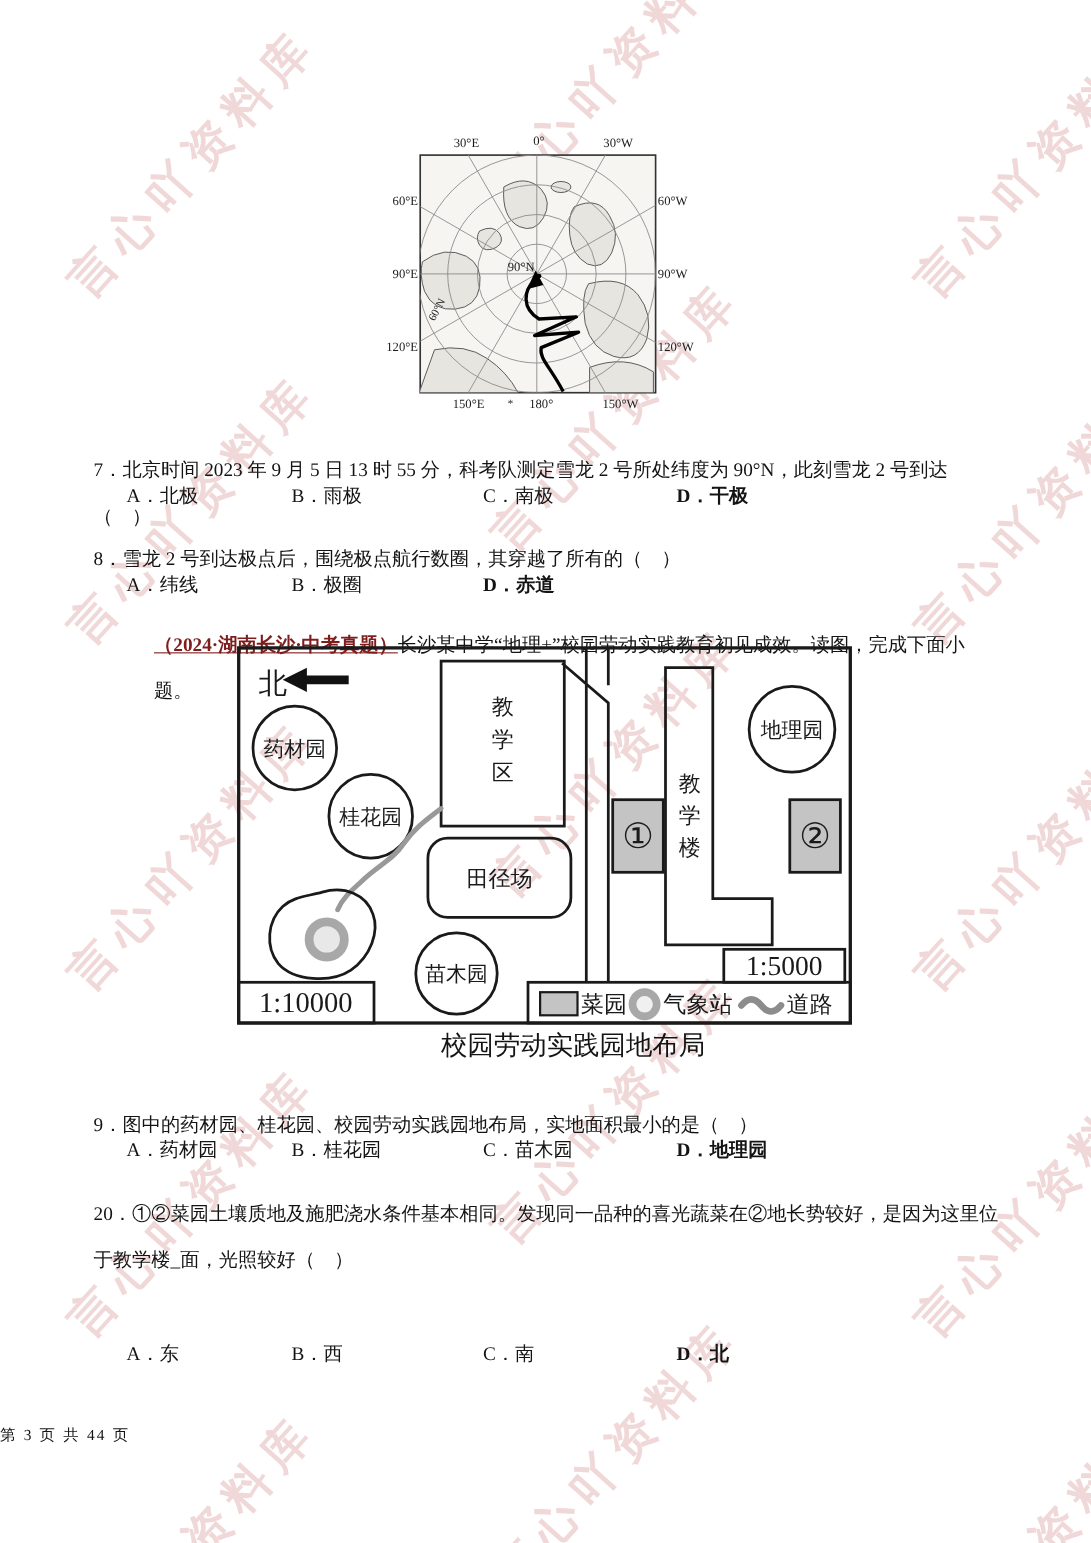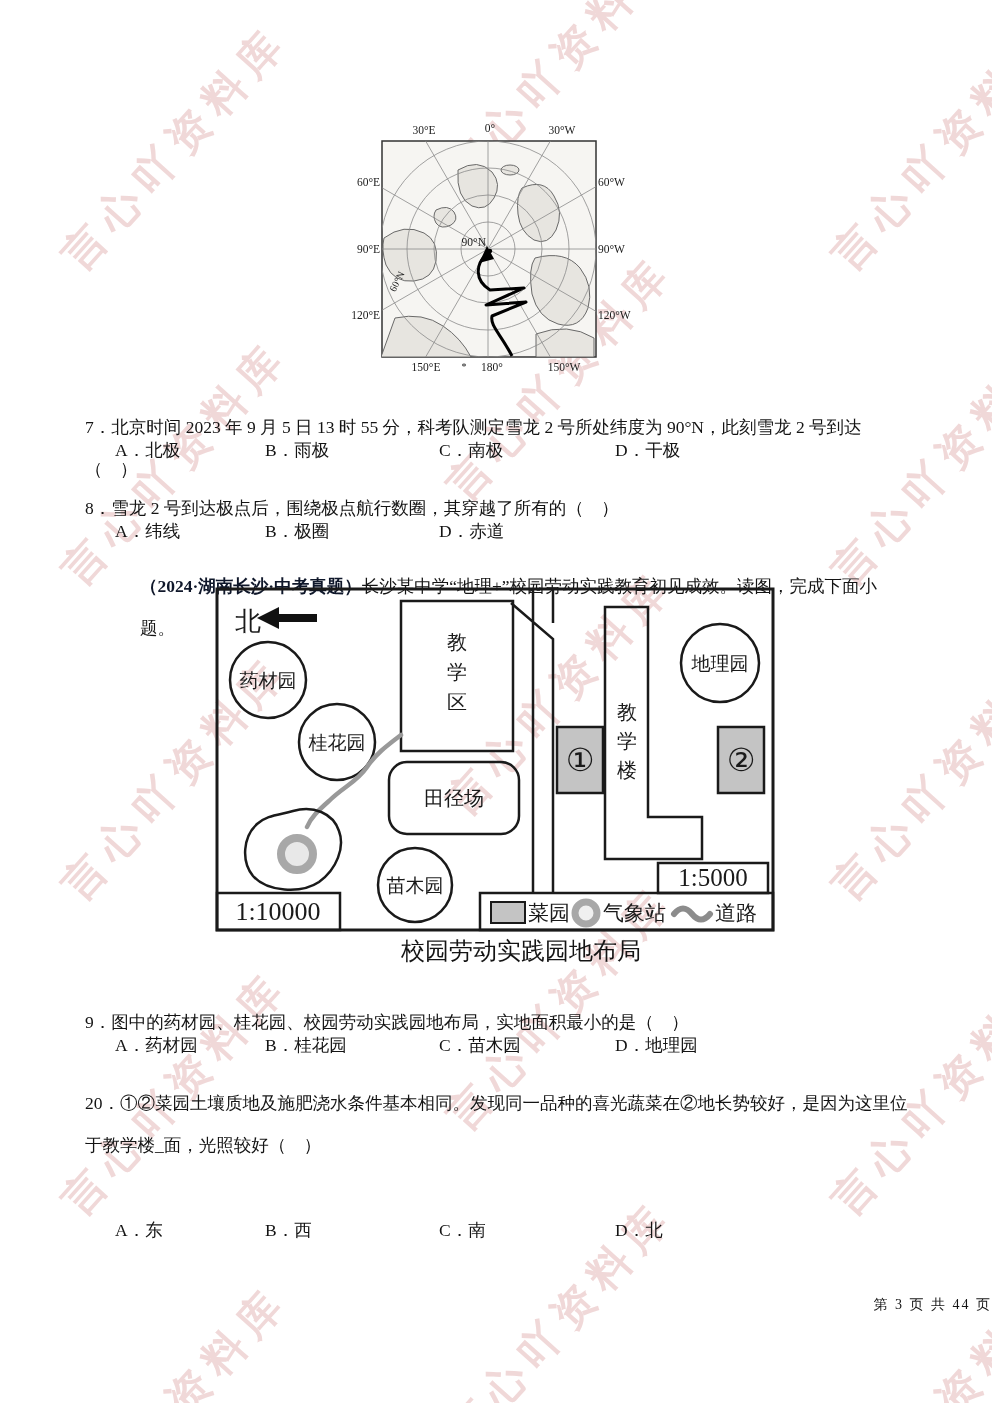--- a/index.html
+++ b/index.html
@@ -13,25 +13,25 @@
     position:absolute; white-space:nowrap; font-family:"Liberation Sans","DejaVu Sans",sans-serif;
     font-size:42px; letter-spacing:10px; color:#f0d8d8; transform:rotate(-48deg);
     transform-origin:0 0; font-weight:bold;
   }
   .layer1 { position:absolute; z-index:1; }
   .qline { position:absolute; left:85px; width:824px; line-height:42px; z-index:1; }
   .opts { position:absolute; left:85px; width:824px; line-height:42px; display:flex; z-index:1; }
   .opt1 { padding-left:30px; width:150px; }
   .opt2 { width:174px; }
   .opt3 { width:176px; }
-  .opt4 { flex:1; }
+  .opt4 { flex:1;font-weight:bold; }
   .intro { position:absolute; left:140px; width:770px; line-height:42px; z-index:1; }
-  .red { color:#0f172a; font-weight:bold; }
+  .red { color:#7f1d1d; font-weight:bold;text-decoration:underline; }
   .caption { position:absolute; left:215px; width:612px; text-align:center; font-size:24px; line-height:30px; z-index:1; }
-  .footer { position:absolute; left:0; width:992px; text-align:right; font-size:14px; letter-spacing:2px; z-index:1; }
+  .footer { position:absolute; left:0; width:992px; text-align:left; font-size:14px; letter-spacing:2px; z-index:1; }
   svg { overflow:visible; }
   svg text { fill:#1a1a1a; }
   .mapline { stroke:#1a1a1a; fill:none; }
 </style>
 </head>
 <body>
 
 <div class="page">
 
   <div id="watermarks" class="wm-layer">

